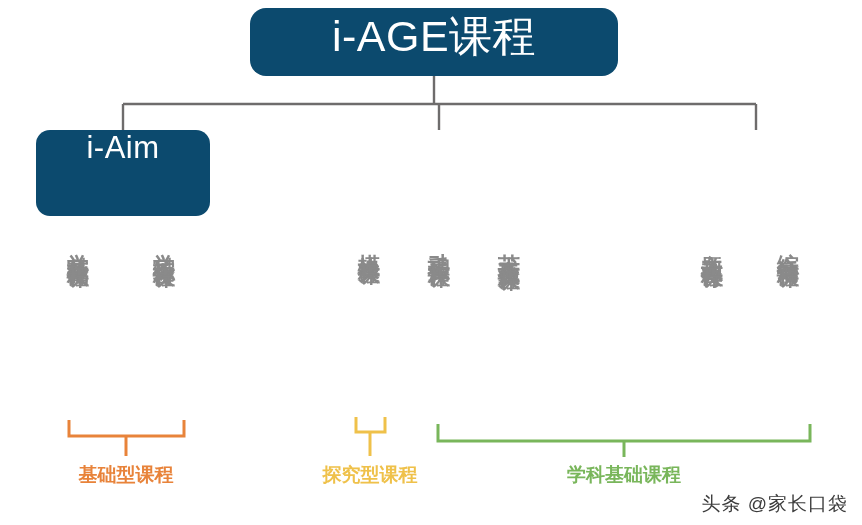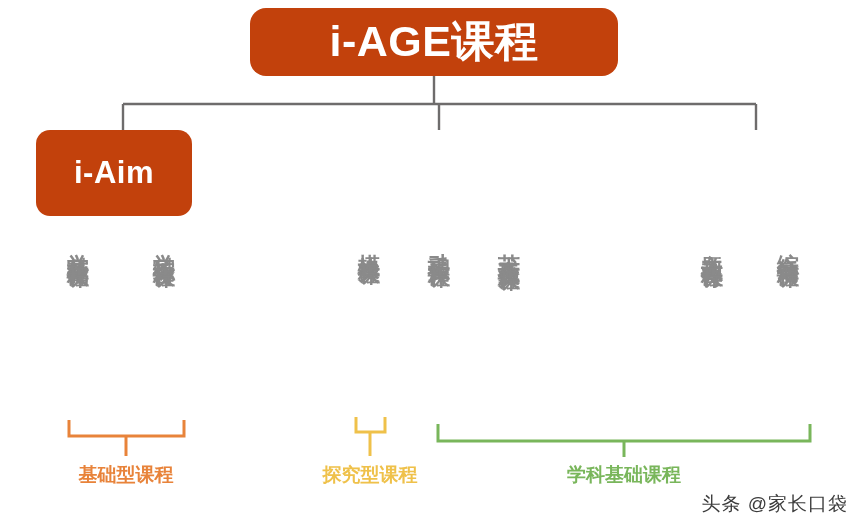--- a/index.html
+++ b/index.html
@@ -24,40 +24,39 @@
     left: 0;
     top: 0;
     width: 862px;
     height: 525px;
     pointer-events: none;
   }
 
   
   .node {
     position: absolute;
-    background: #c2410c;
+    background: #0c4a6e;
     border-radius: 14px;
     color: #ffffff;
     display: flex;
-    align-items: center;
     justify-content: center;
-    font-weight: bold;
+    font-weight: normal;
     letter-spacing: 0.5px;
     box-sizing: border-box;
   }
   .node.root {
     left: 250px;
     top: 8px;
     width: 368px;
     height: 68px;
     border-radius: 16px;
     font-size: 43px;
   }
   .node.branch {
-    width: 156px;
+    width: 174px;
     height: 86px;
     font-size: 31px;
   }
   #node-aim   { left: 36px;  top: 130px; }
   #node-gain  { left: 352px; top: 130px; }
   #node-enjoy { left: 669px; top: 130px; }
 
   
   .col {
     position: absolute;

